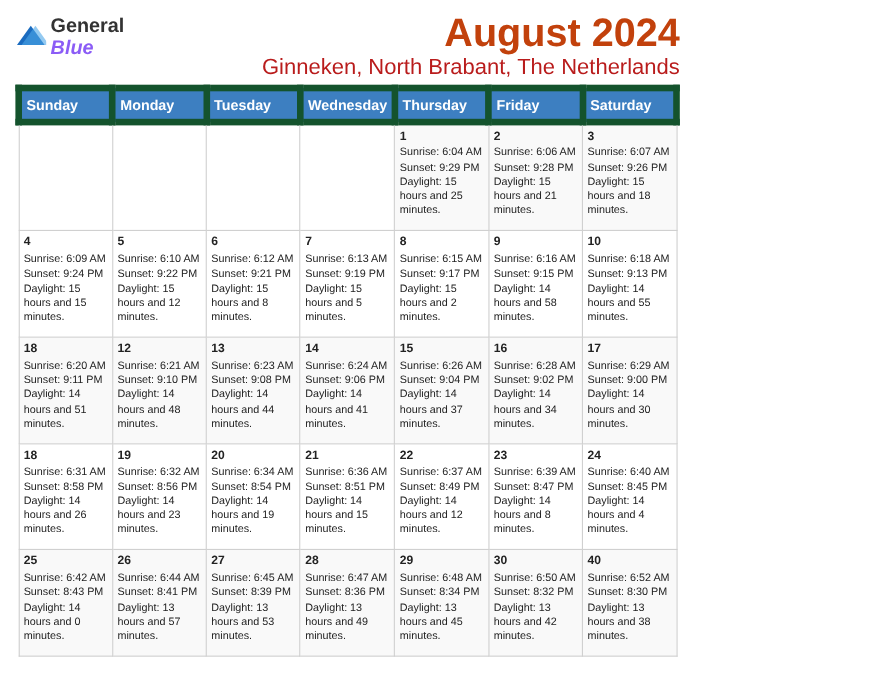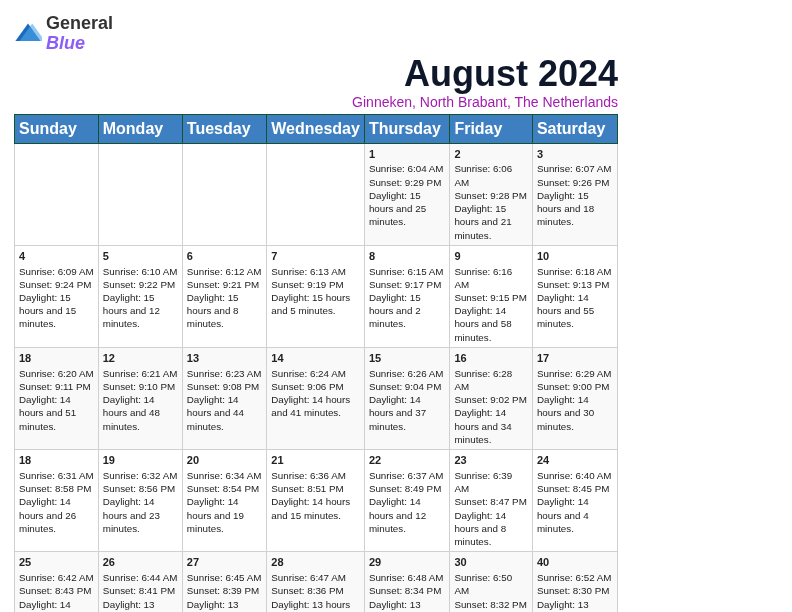--- a/index.html
+++ b/index.html
@@ -39,41 +39,40 @@
       width: 28px;
       height: 28px;
       margin-right: 4px;
     }
     .title-area {
       text-align: right;
     }
     .main-title {
       font-size: 36px;
       font-weight: bold;
-      color: #0f172a;
+      color: #c2410c;
       line-height: 1.1;
-      margin-top: 44px;
     }
     .subtitle {
-      font-size: 14px;
-      color: #a21caf;
+      font-size: 20px;
+      color: #b91c1c;
     }
     .calendar {
       width: 100%;
       border-collapse: collapse;
       flex: 1;
       font-size: 10.5px;
     }
     .calendar thead th {
       background-color: #3d7fc1;
       color: #fff;
-      font-size: 16px;
+      font-size: 13px;
       font-weight: bold;
       padding: 5px 4px;
-      border: 1px solid #14532d;
+      border: 6px solid #14532d;
       text-align: left;
     }
     .calendar tbody td {
       border: 1px solid #d0d0d0;
       vertical-align: top;
       padding: 3px 4px;
       width: calc(100% / 7);
       height: 78px;
       background: #fff;
       color: #222;

